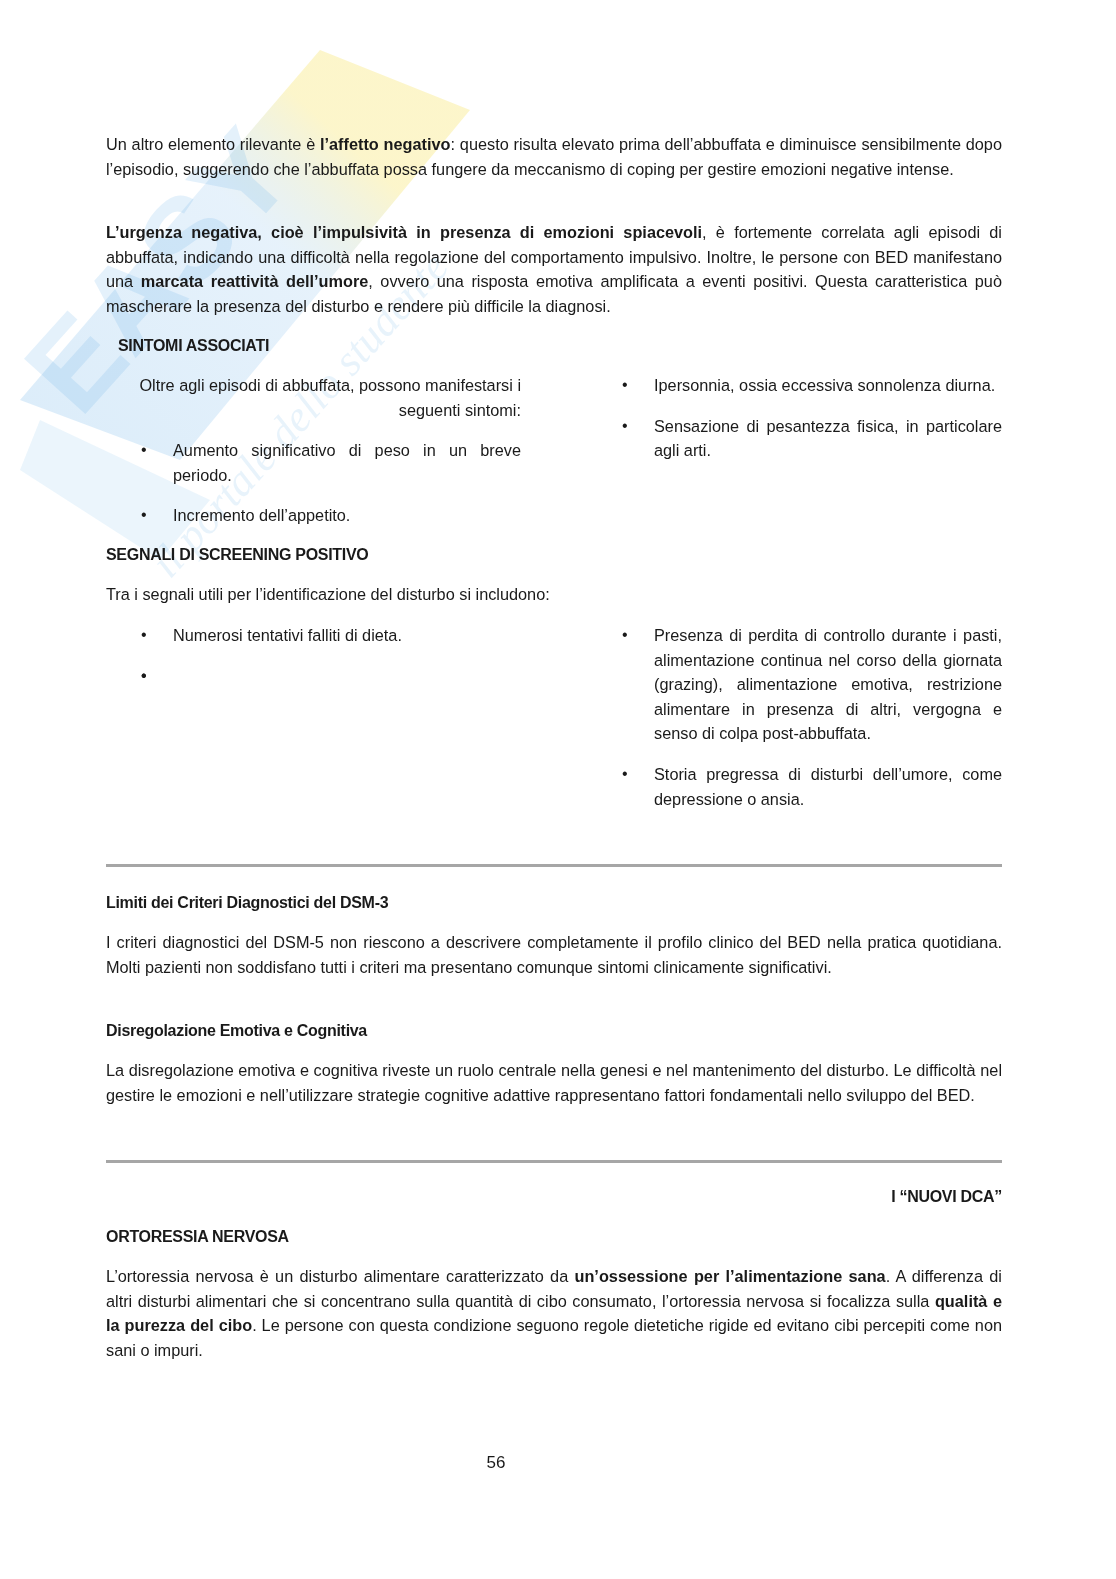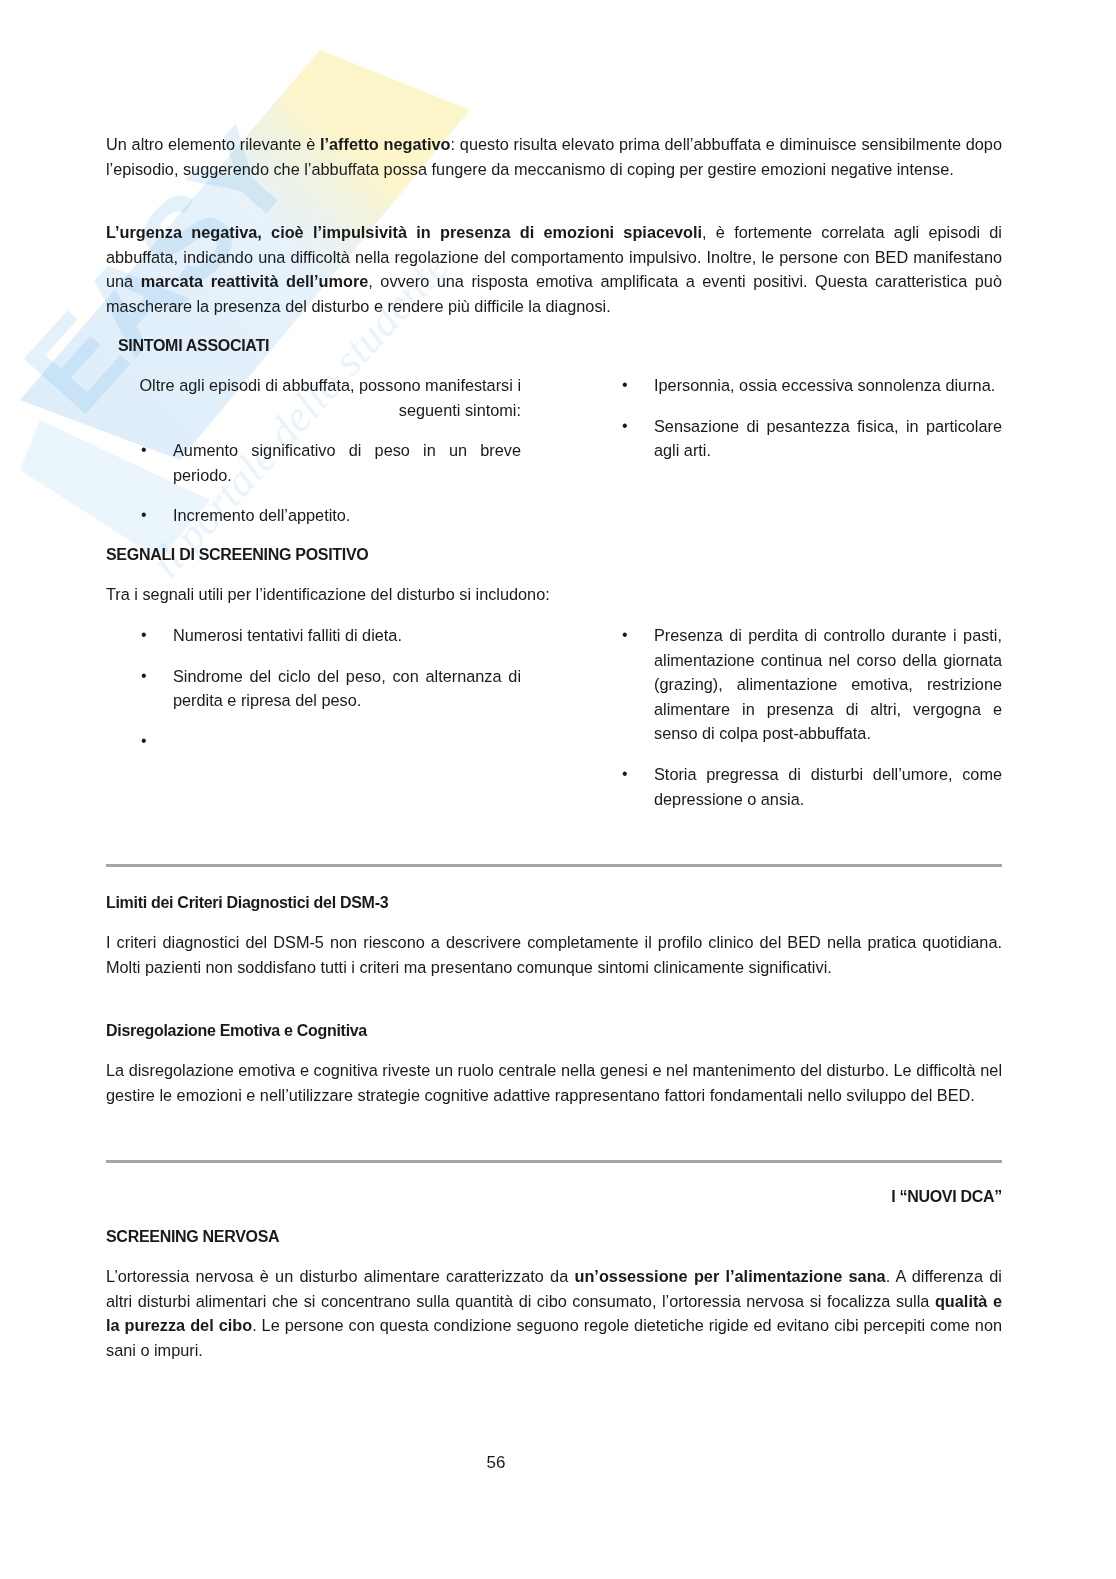--- a/index.html
+++ b/index.html
@@ -164,21 +164,20 @@
 
   <div class="two-col" style="top:493px;">
     <div class="col left">
       <ul class="indent">
         <li style="margin-bottom:16px;">
           <span class="bullet">•</span>
           <span>Numerosi tentativi falliti di dieta.</span>
         </li>
         <li style="margin-bottom:16px;">
           <span class="bullet">•</span>
-          <span>Sindrome del ciclo del peso, con alternanza di perdita e ripresa del peso.</span>
         </li>
         <li>
           <span class="bullet">•</span>
         </li>
       </ul>
     </div>
     <div class="col right">
       <ul class="noindent">
         <li style="margin-bottom:16px;">
           <span class="bullet">•</span>
@@ -200,21 +199,21 @@
   </div>
 
   <div class="block heading" style="top:889px;">Disregolazione Emotiva e Cognitiva</div>
   <div class="block" style="top:928px;">
     <p>La disregolazione emotiva e cognitiva riveste un ruolo centrale nella genesi e nel mantenimento del disturbo. Le difficoltà nel gestire le emozioni e nell’utilizzare strategie cognitive adattive rappresentano fattori fondamentali nello sviluppo del BED.</p>
   </div>
 
   <div class="rule" style="top:1030px;"></div>
 
   <div class="block heading center" style="top:1055px;">I “NUOVI DCA”</div>
-  <div class="block heading" style="top:1095px;">SCREENING NERVOSA</div>
+  <div class="block heading" style="top:1095px;">ORTORESSIA NERVOSA</div>
   <div class="block" style="top:1134px;">
     <p>
       <span>L’ortoressia nervosa è un disturbo alimentare caratterizzato da </span><b>un’ossessione per l’alimentazione sana</b><span>. A differenza di altri disturbi alimentari che si concentrano sulla quantità di cibo consumato, l’ortoressia nervosa si focalizza sulla </span><b>qualità e la purezza del cibo</b><span>. Le persone con questa condizione seguono regole dietetiche rigide ed evitano cibi percepiti come non sani o impuri.</span>
     </p>
   </div>
 </div>
 
 <div class="page-number">56</div>
 
 </body></html>

